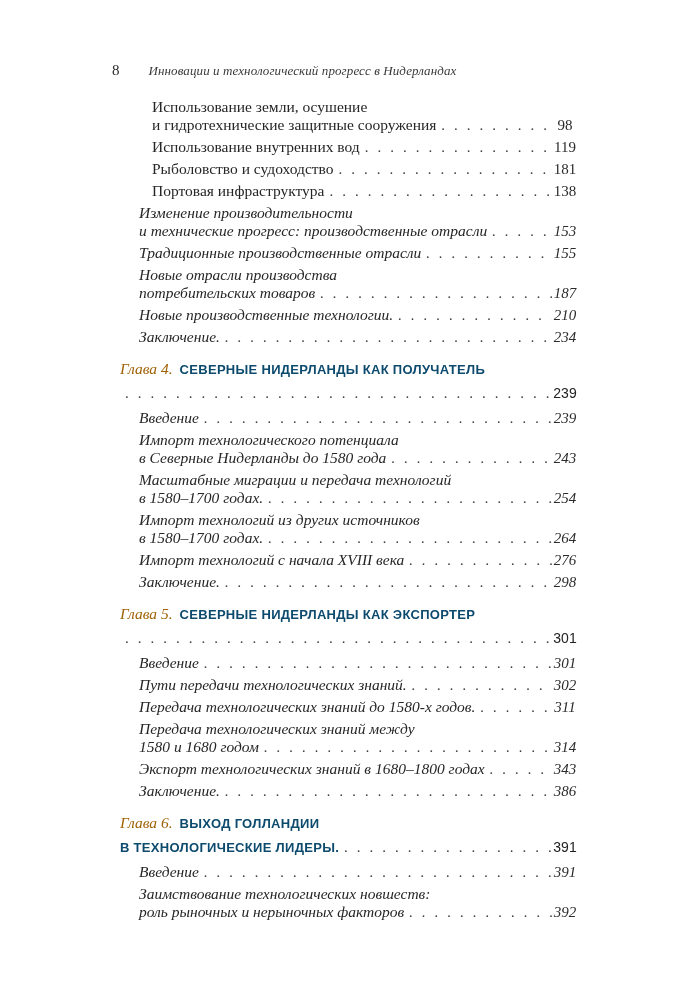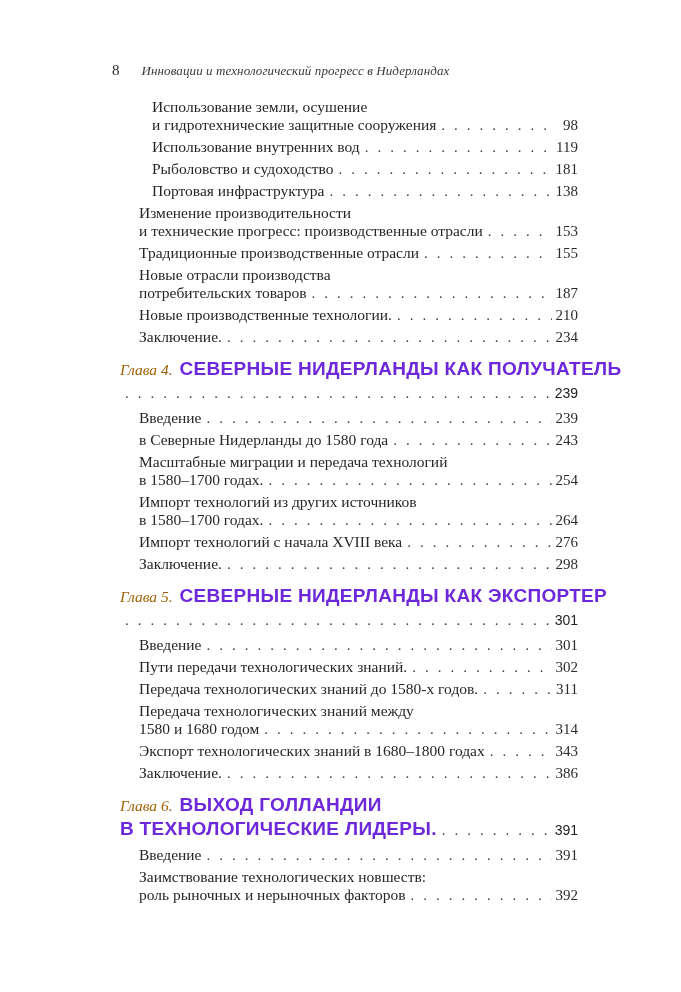--- a/index.html
+++ b/index.html
@@ -10,21 +10,21 @@
     overflow:hidden;
     font-family:"Liberation Serif","DejaVu Serif",serif;
     color:#262626;
   }
   .page-header{
     position:absolute;top:62px;left:112px;right:103px;
     display:flex;align-items:baseline;
   }
   .page-num{font-size:15px;color:#2b2b2b;}
   .running-head{
-    margin-left:22px;
+    margin-left:29px;
     font-style:italic;
     font-size:13px;
     letter-spacing:0.1px;
     color:#3a3a3a;
     white-space:nowrap;
   }
   .toc{
     position:absolute;top:94px;left:120px;width:458px;
   }
   .line{
@@ -39,42 +39,42 @@
     padding:0 5px 0 5px;
     color:#3f3f3f;
   }
   .leader::before{
     content:"..................................................";
     font-size:15px;
     letter-spacing:9px;
   }
   .pg{
     flex:0 0 auto;
-    min-width:26px;text-align:right;
+    min-width:26px;text-align:center;
     font-size:15px;color:#2b2b2b;
   }
   .entry{margin-top:4px;}
-  .lvl2{margin-left:19px;}
+  .lvl2{margin-left:19px;font-style:italic;}
   .lvl3{margin-left:32px;}
   .chapter{margin-top:11px;margin-bottom:2px;}
   .chapter .line{line-height:23px;}
   .ch-label{
     font-style:italic;
     font-size:15.5px;
     margin-right:7px;
     white-space:nowrap;
     color:#a16207;
   }
   .ch-title{
     font-family:"Liberation Sans","DejaVu Sans",sans-serif;
     font-weight:700;
-    font-size:19px;
+    font-size:13px;
     letter-spacing:0.3px;
     white-space:nowrap;
-    color:#6d28d9;
+    color:#0c4a6e;
   }
   .chapter .pg{
     font-family:"Liberation Sans","DejaVu Sans",sans-serif;
     font-size:14px;
     color:#222222;
   }
 </style>
 </head>
 <body>
 
@@ -171,20 +171,23 @@
         </div>
         <div class="entry lvl2">
           <div class="line">
             <span class="txt">Введение</span>
             <span class="leader"></span>
             <span class="pg">239</span>
           </div>
         </div>
         <div class="entry lvl2">
           <div class="line">
+            <span class="txt">Импорт технологического потенциала</span>
+          </div>
+          <div class="line">
             <span class="txt">в Северные Нидерланды до 1580 года</span>
             <span class="leader"></span>
             <span class="pg">243</span>
           </div>
         </div>
         <div class="entry lvl2">
           <div class="line">
             <span class="txt">Масштабные миграции и передача технологий</span>
           </div>
           <div class="line">

